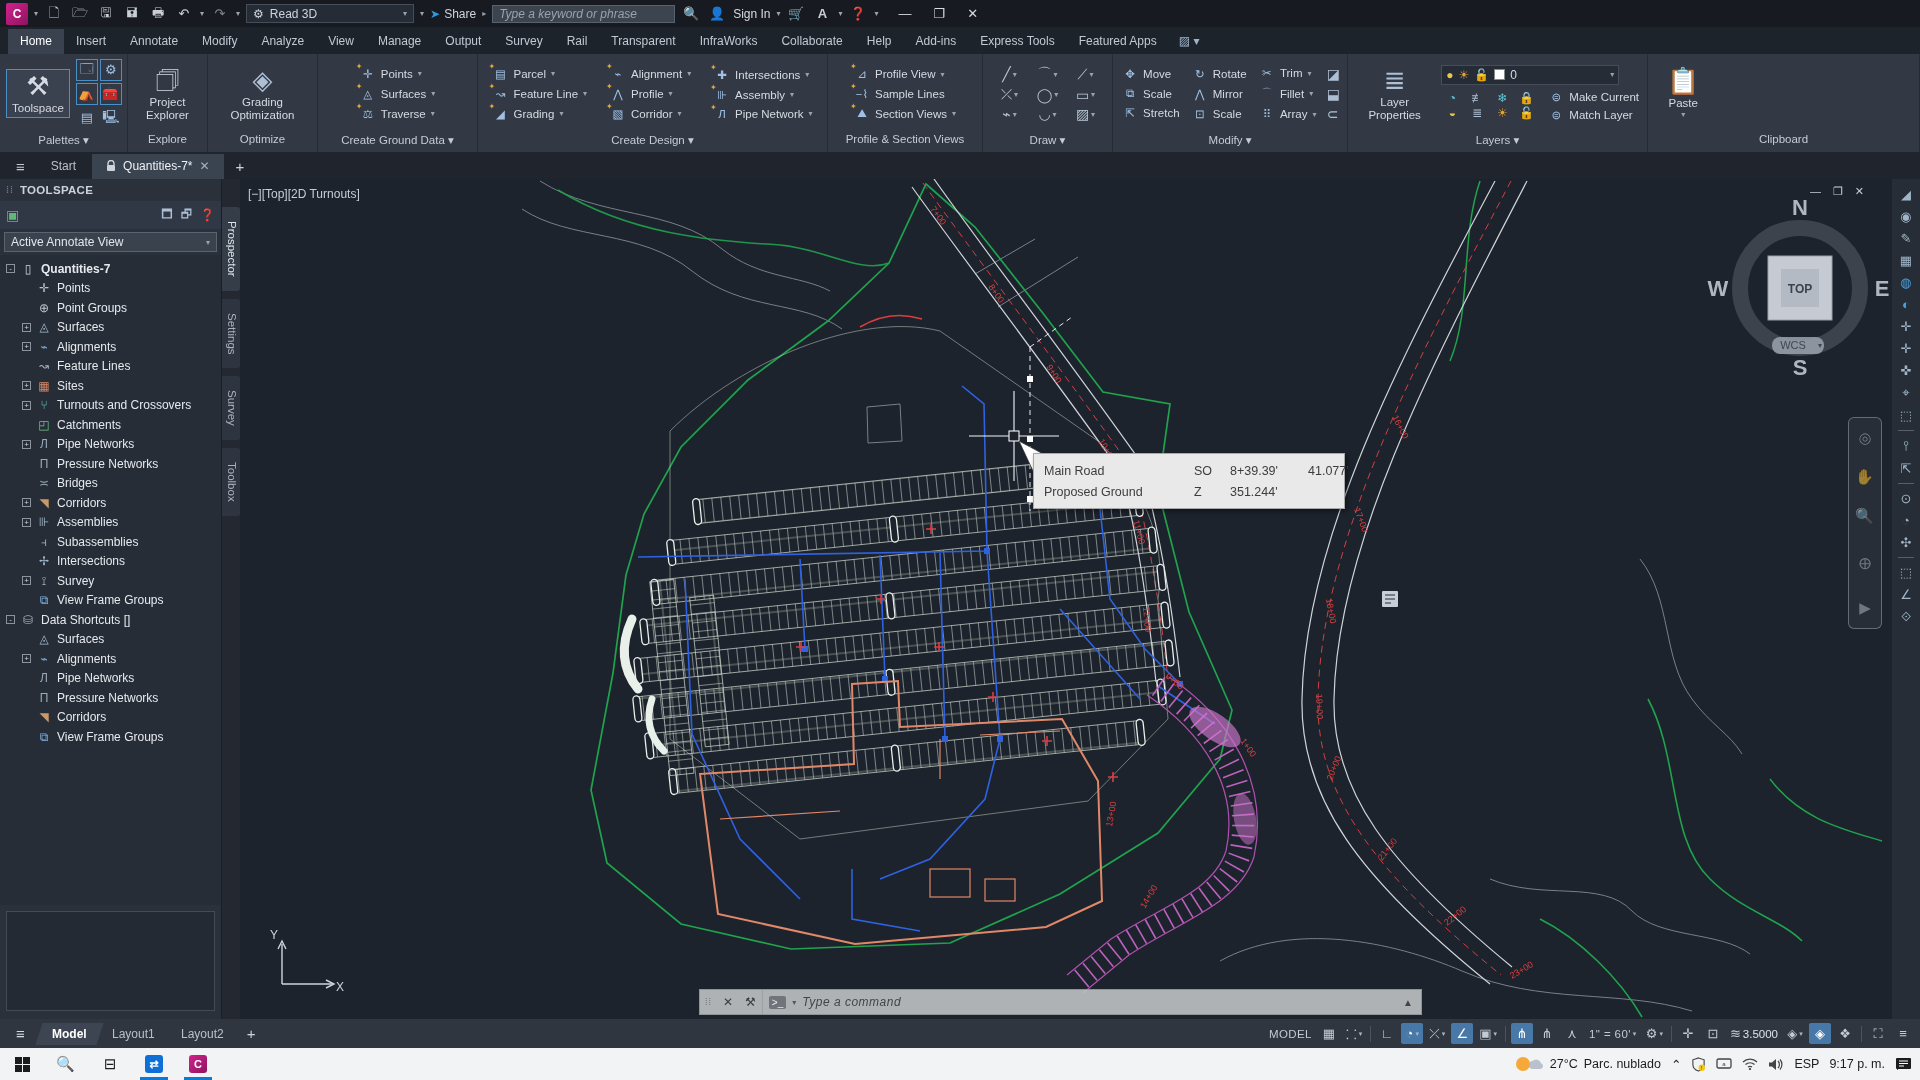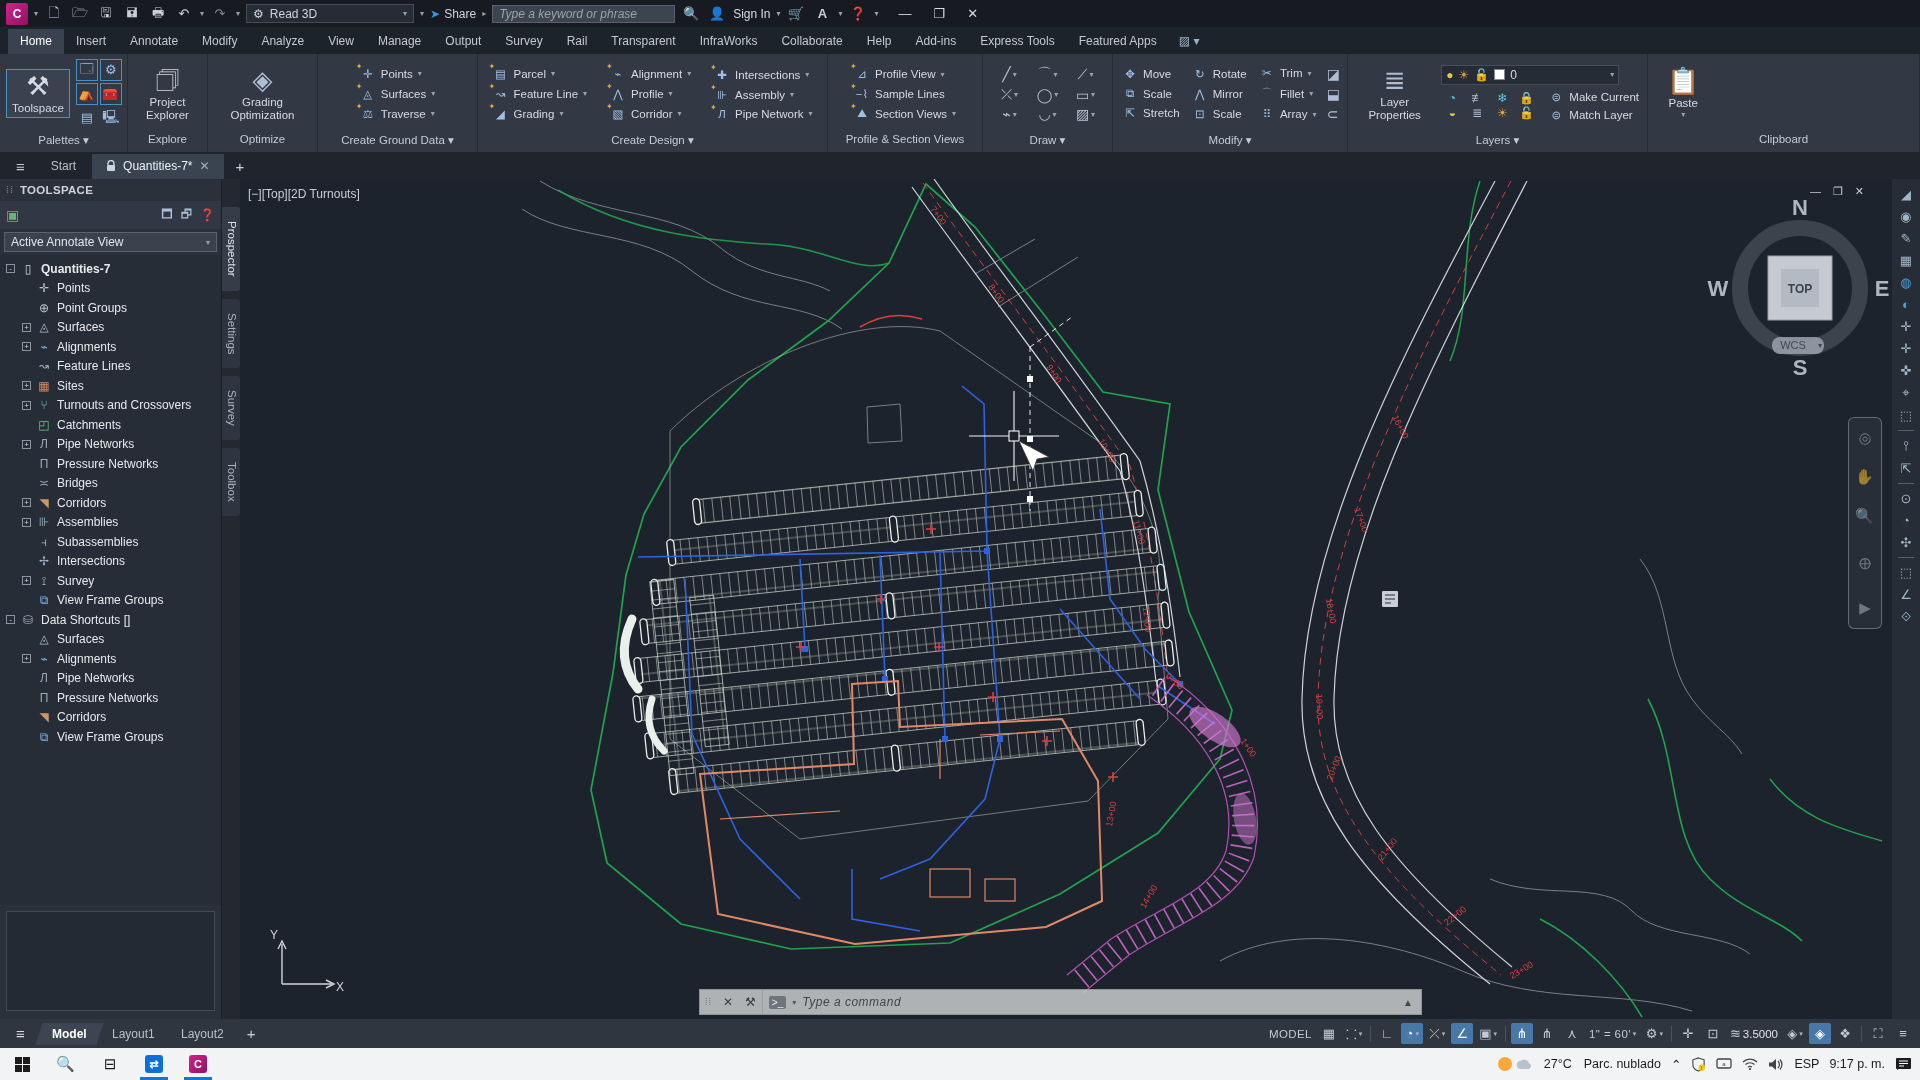--- a/index.html
+++ b/index.html
@@ -111,21 +111,21 @@
   .sbi.textbtn { font-size:11.5px; letter-spacing:.4px; }
   .sb-sep { width:1px; height:16px; background:#4a525e; margin:0 2px; }
 
   
   .taskbar { height:32px; background:#f1f3f4; display:flex; align-items:center; flex:0 0 auto; color:#1c1c1c; }
   .tb-ico { width:44px; height:32px; display:flex; align-items:center; justify-content:center; font-size:15px; position:relative; }
   .tb-app { width:18px; height:18px; border-radius:3px; display:flex; align-items:center; justify-content:center; color:#fff; font-size:11px; font-weight:bold; }
   .tb-ico.running::after { content:""; position:absolute; bottom:0; left:8px; right:8px; height:3px; background:#0a7ad4; }
   .tb-right { margin-left:auto; display:flex; align-items:center; gap:10px; padding-right:8px; font-size:12.5px; }
   .tb-right svg { display:block; }
-  .tb-weather { display:flex; align-items:center; gap:12px; }
+  .tb-weather { display:flex; align-items:center; gap:6px; }
   .sun { width:14px; height:14px; border-radius:50%; background:#f6a93b; position:relative; }
   .cloudsvg { margin-left:-8px; }
 </style>
 </head>
 <body>
 
 <div class="app">
 
   <div class="titlebar">
     <div class="applogo">C</div>
@@ -840,20 +840,34 @@
           <div class="rsep"></div>
           <span>⊙</span>
           <span>◔</span>
           <span>✣</span>
           <div class="rsep"></div>
           <span>⬚</span>
           <span>∠</span>
           <span>⟐</span>
         </div>
 
+      <div class="tooltipbox" id="tooltip">
+          <div class="ttrow">
+            <span>Main Road</span>
+            <span>SO</span>
+            <span>8+39.39'</span>
+            <span>41.077'</span>
+          </div>
+          <div class="ttrow">
+            <span>Proposed Ground</span>
+            <span>Z</span>
+            <span>351.244'</span>
+            <span></span>
+          </div>
+        </div>
 
       <div class="cmdbar">
         <span class="cmd-grip">⁞⁞</span>
         <span class="cmd-x">✕</span>
         <span class="cmd-wrench">⚒</span>
         <div class="cmd-input">
           <span class="cmd-prompt">&gt;_</span>
           <span class="caret" style="color:#555">▾</span>
           <span class="cmd-text">Type a command</span>
         </div>

